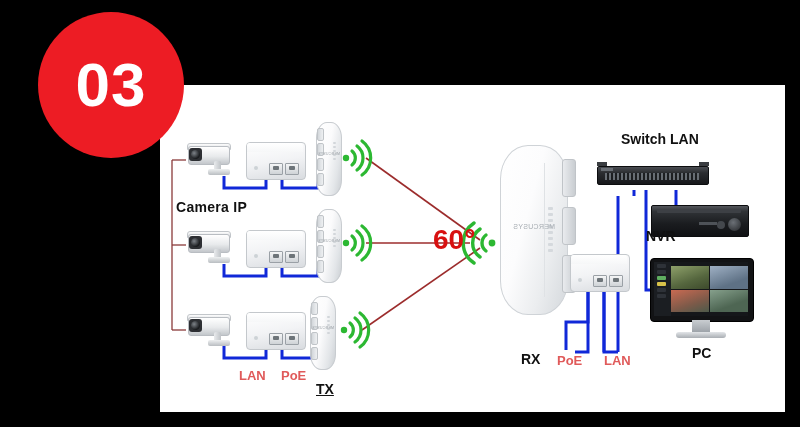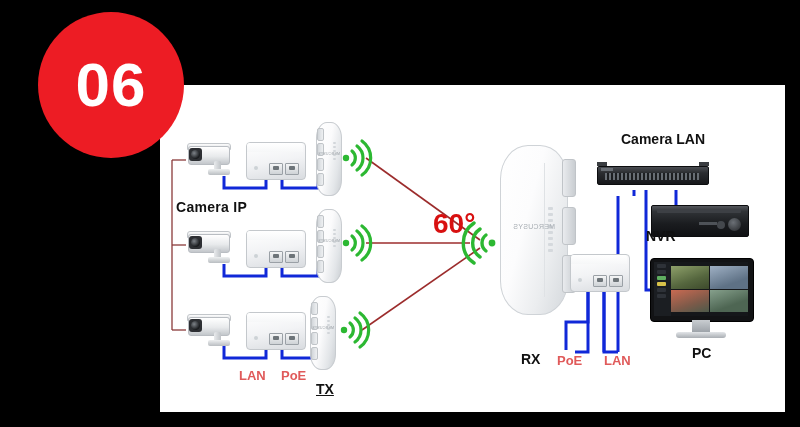--- a/index.html
+++ b/index.html
@@ -195,21 +195,21 @@
     <g stroke="#8a3a3a" stroke-width="1.3" fill="none">
       <path d="M172,160 L172,330"></path>
       <path d="M172,160 L186,160"></path>
       <path d="M172,245 L186,245"></path>
       <path d="M172,330 L186,330"></path>
     </g>
   </svg>
 
 
   <div id="badge">
-    <div class="num">06</div>
+    <div class="num">03</div>
   </div>
 
   <div class="dev cam" style="left:186px;top:143px;">
     <div class="sun"></div>
     <div class="body"></div>
     <div class="lensring"></div>
     <div class="lens"></div>
     <div class="mount"></div>
     <div class="base"></div>
   </div>
@@ -374,19 +374,19 @@
   <div class="lbl" style="left:176px;top:199px;font-size:14px;letter-spacing:.3px;">Camera IP</div>
 
   <div class="lbl red" style="left:239px;top:368px;font-size:13px;">LAN</div>
   <div class="lbl red" style="left:281px;top:368px;font-size:13px;">PoE</div>
   <div class="lbl" style="left:316px;top:381px;font-size:14px;text-decoration:underline;">TX</div>
 
   <div class="lbl" style="left:521px;top:351px;font-size:14px;">RX</div>
   <div class="lbl red" style="left:557px;top:353px;font-size:13px;">PoE</div>
   <div class="lbl red" style="left:604px;top:353px;font-size:13px;">LAN</div>
 
-  <div class="lbl" style="left:621px;top:131px;font-size:14px;">Camera LAN</div>
+  <div class="lbl" style="left:621px;top:131px;font-size:14px;">Switch LAN</div>
   <div class="lbl" style="left:646px;top:228px;font-size:14px;">NVR</div>
   <div class="lbl" style="left:692px;top:345px;font-size:14px;text-align:center;">PC</div>
 
-  <div class="lbl" style="left:433px;top:208px;font-size:28px;color:#d81010;z-index:26;">60°</div>
+  <div class="lbl" style="left:433px;top:224px;font-size:28px;color:#d81010;z-index:26;">60°</div>
 
 </div>
 
 </body></html>

